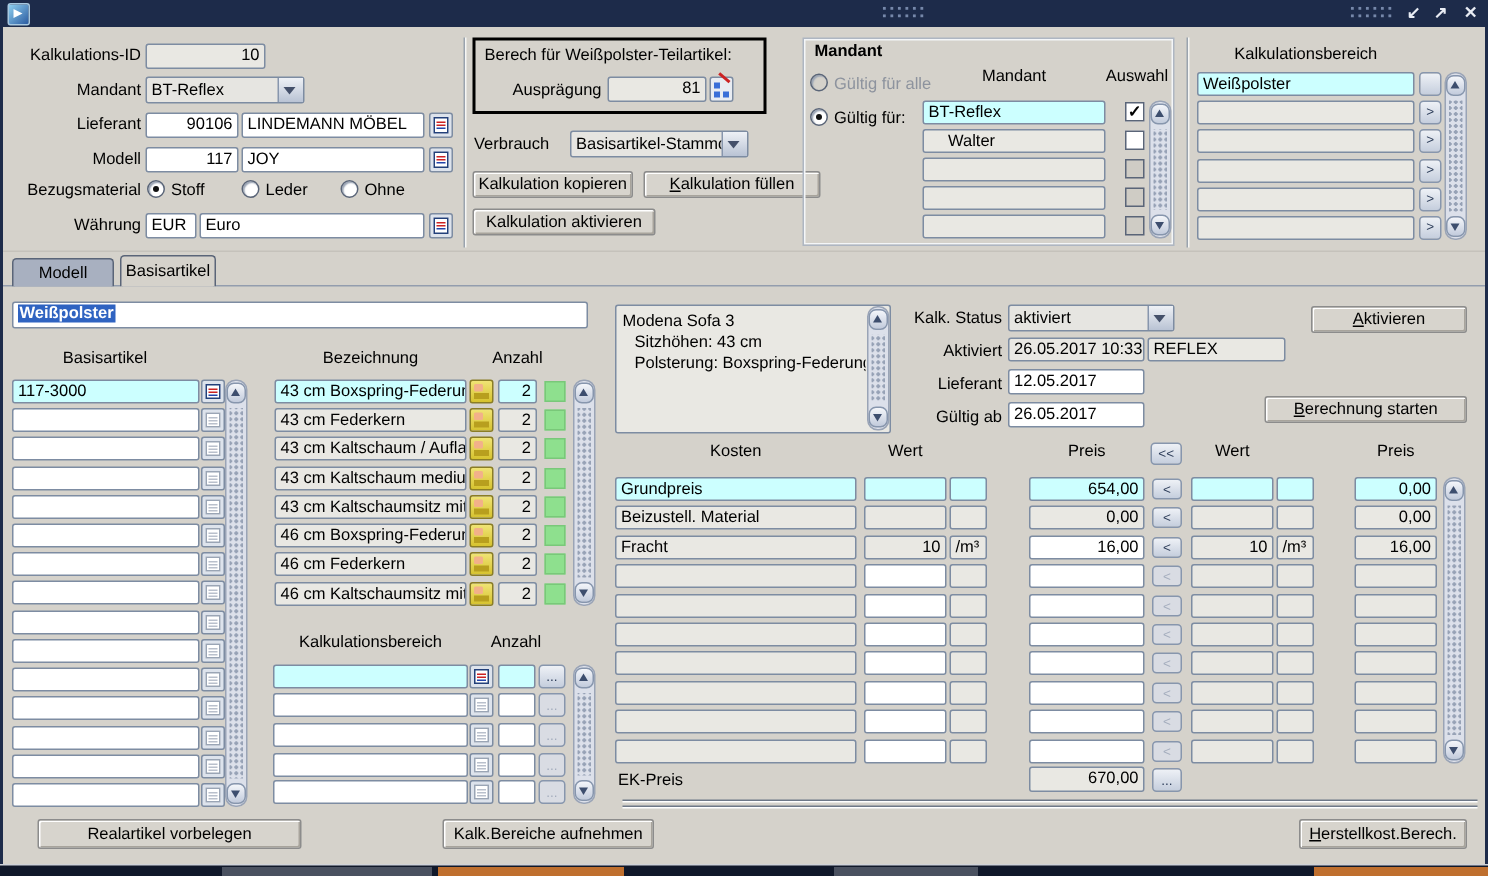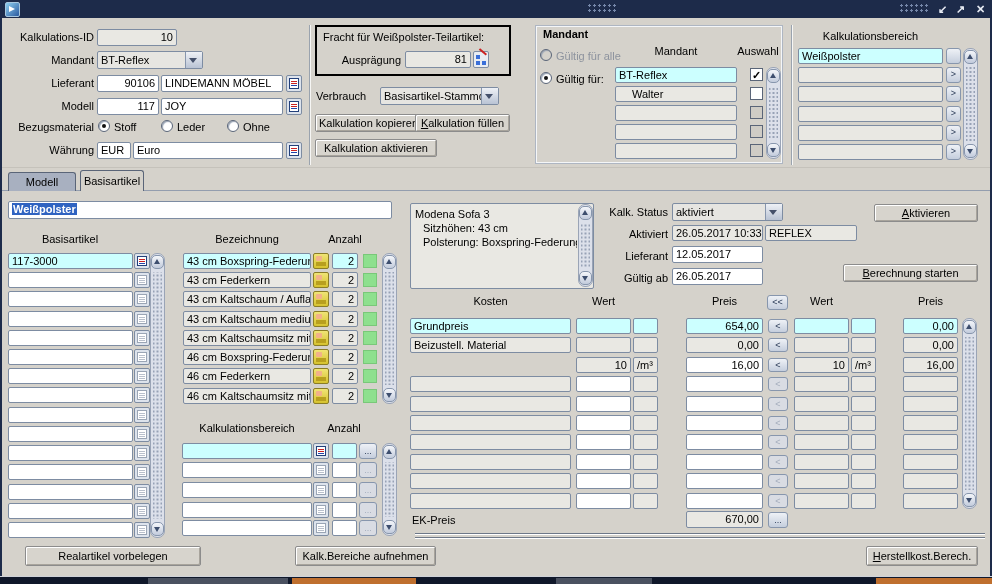--- a/index.html
+++ b/index.html
@@ -111,33 +111,33 @@
   <span class="lb" style="left:243px;top:121px;">Ohne</span>
 
   <span class="lbr" style="left:6px;top:144px;width:88px;">Währung</span>
   <div class="fld" style="left:97px;top:142px;width:34px;height:17px;">EUR</div>
   <div class="fld" style="left:133px;top:142px;width:150px;height:17px;">Euro</div>
   <div class="lov" style="left:286px;top:142px;height:17px;"></div>
 
   <div class="vline" style="left:309px;top:25px;height:140px;"></div>
 
   <div class="blkbox" style="left:315px;top:25px;width:196px;height:51px;"></div>
-  <span class="lb" style="left:323px;top:31px;">Fracht für Weißpolster-Teilartikel:</span>
+  <span class="lb" style="left:323px;top:31px;">Berech für Weißpolster-Teilartikel:</span>
   <span class="lbr" style="left:331px;top:54px;width:70px;">Ausprägung</span>
   <div class="fld g r" style="left:405px;top:51px;width:66px;height:17px;">81</div>
   <div class="editic" style="left:473px;top:51px;"></div>
 
   <span class="lb" style="left:316px;top:90px;">Verbrauch</span>
   <div class="combo" style="left:380px;top:87px;width:119px;">
     <div class="cv">Basisartikel-Stammd...</div>
     <div class="ca"></div>
   </div>
 
   <div class="btn" style="left:315px;top:114px;width:107px;height:18px;line-height:16px;">Kalkulation kopieren</div>
-  <div class="btn" style="left:415px;top:114px;width:95px;height:18px;line-height:16px;"><span class="u">K</span><span>alkulation füllen</span></div>
+  <div class="btn" style="left:429px;top:114px;width:118px;height:18px;line-height:16px;"><span class="u">K</span><span>alkulation füllen</span></div>
   <div class="btn" style="left:315px;top:139px;width:122px;height:18px;line-height:16px;">Kalkulation aktivieren</div>
 
   <div class="grpbox" style="left:535px;top:25px;width:248px;height:139px;"></div>
   <span class="lb b" style="left:543px;top:28px;">Mandant</span>
   <span class="rad dis" style="left:540px;top:49px;"></span>
   <span class="lb dim" style="left:556px;top:50px;">Gültig für alle</span>
   <span class="hd" style="left:615px;top:45px;width:122px;">Mandant</span>
   <span class="hd" style="left:735px;top:45px;width:46px;">Auswahl</span>
   <span class="rad on" style="left:540px;top:72px;"></span>
   <span class="lb" style="left:556px;top:73px;">Gültig für:</span>
@@ -338,20 +338,21 @@
     <div class="fld c" style="left:851px;top:318px;width:25px;"></div>
     <div class="fld c r" style="left:903px;top:318px;width:55px;">0,00</div>
   <div class="fld g" style="left:410px;top:337px;width:161px;">Beizustell. Material</div>
     <div class="fld g r" style="left:576px;top:337px;width:55px;"></div>
     <div class="fld g" style="left:633px;top:337px;width:25px;"></div>
     <div class="fld g r" style="left:686px;top:337px;width:77px;">0,00</div>
     <div class="sbtn" style="left:768px;top:338px;width:20px;height:14px;">&lt;</div>
     <div class="fld g r" style="left:794px;top:337px;width:55px;"></div>
     <div class="fld g" style="left:851px;top:337px;width:25px;"></div>
     <div class="fld g r" style="left:903px;top:337px;width:55px;">0,00</div>
+  <div class="fld g" style="left:410px;top:357px;width:161px;">Fracht</div>
     <div class="fld g r" style="left:576px;top:357px;width:55px;">10</div>
     <div class="fld g" style="left:633px;top:357px;width:25px;">/m³</div>
     <div class="fld r" style="left:686px;top:357px;width:77px;">16,00</div>
     <div class="sbtn" style="left:768px;top:358px;width:20px;height:14px;">&lt;</div>
     <div class="fld g r" style="left:794px;top:357px;width:55px;">10</div>
     <div class="fld g" style="left:851px;top:357px;width:25px;">/m³</div>
     <div class="fld g r" style="left:903px;top:357px;width:55px;">16,00</div>
   <div class="fld g" style="left:410px;top:376px;width:161px;"></div>
     <div class="fld r" style="left:576px;top:376px;width:55px;"></div>
     <div class="fld g" style="left:633px;top:376px;width:25px;"></div>

